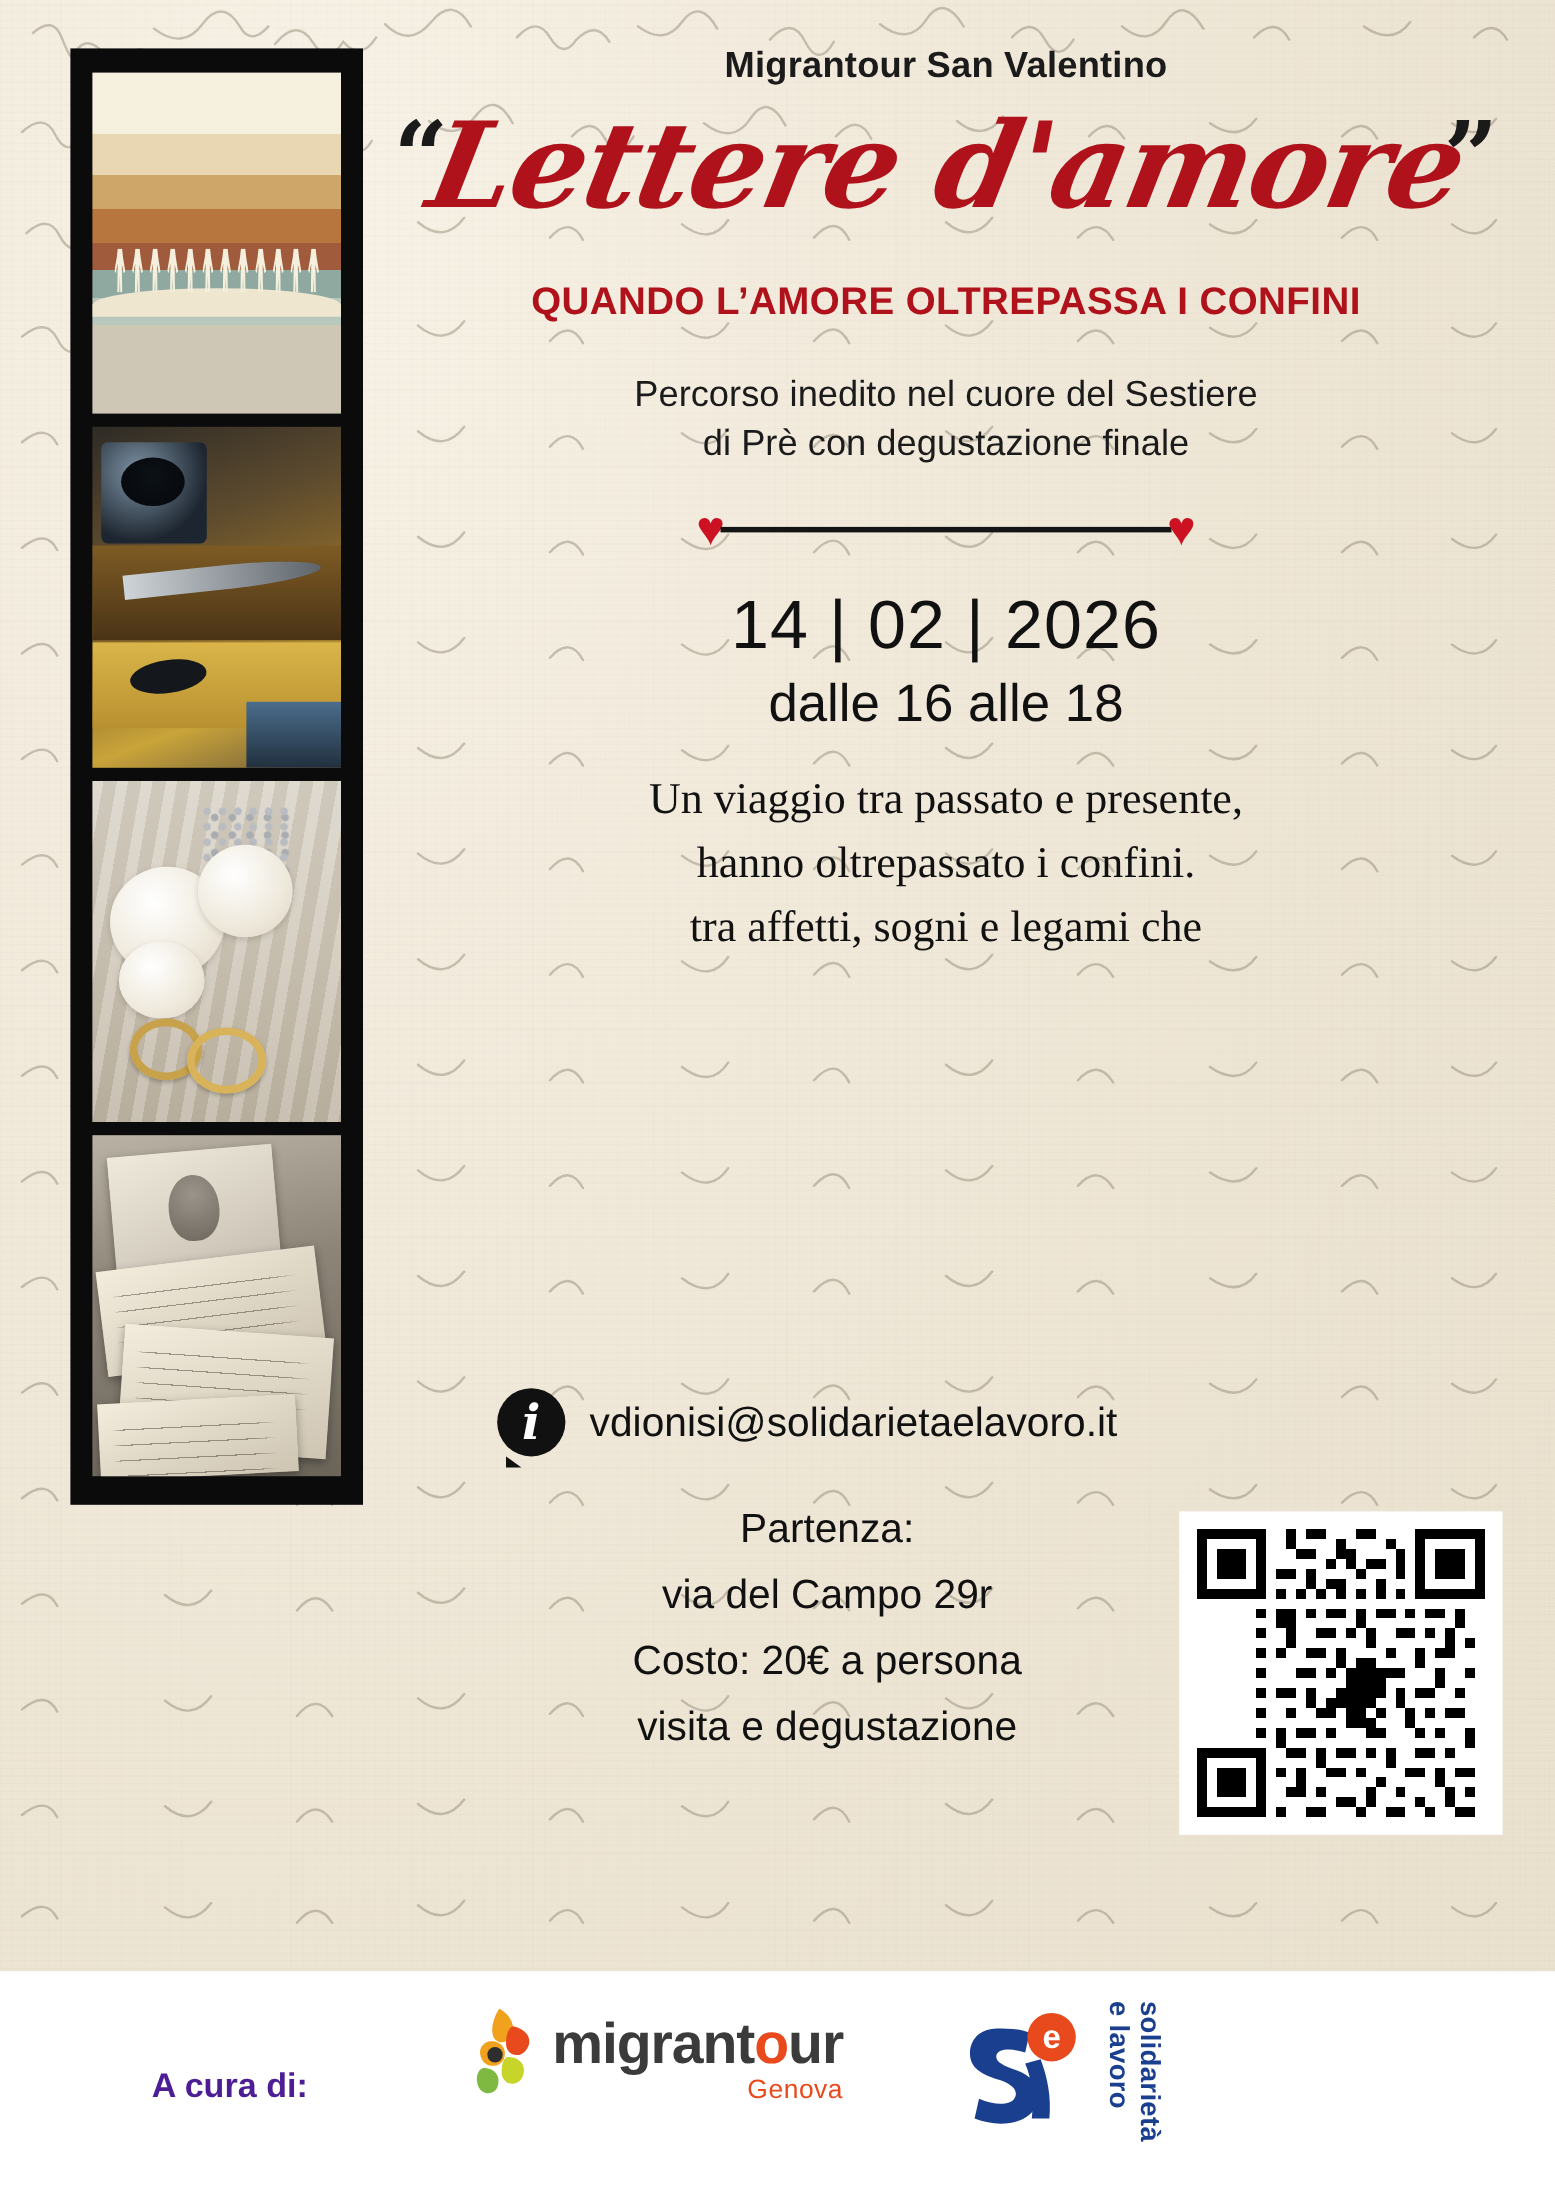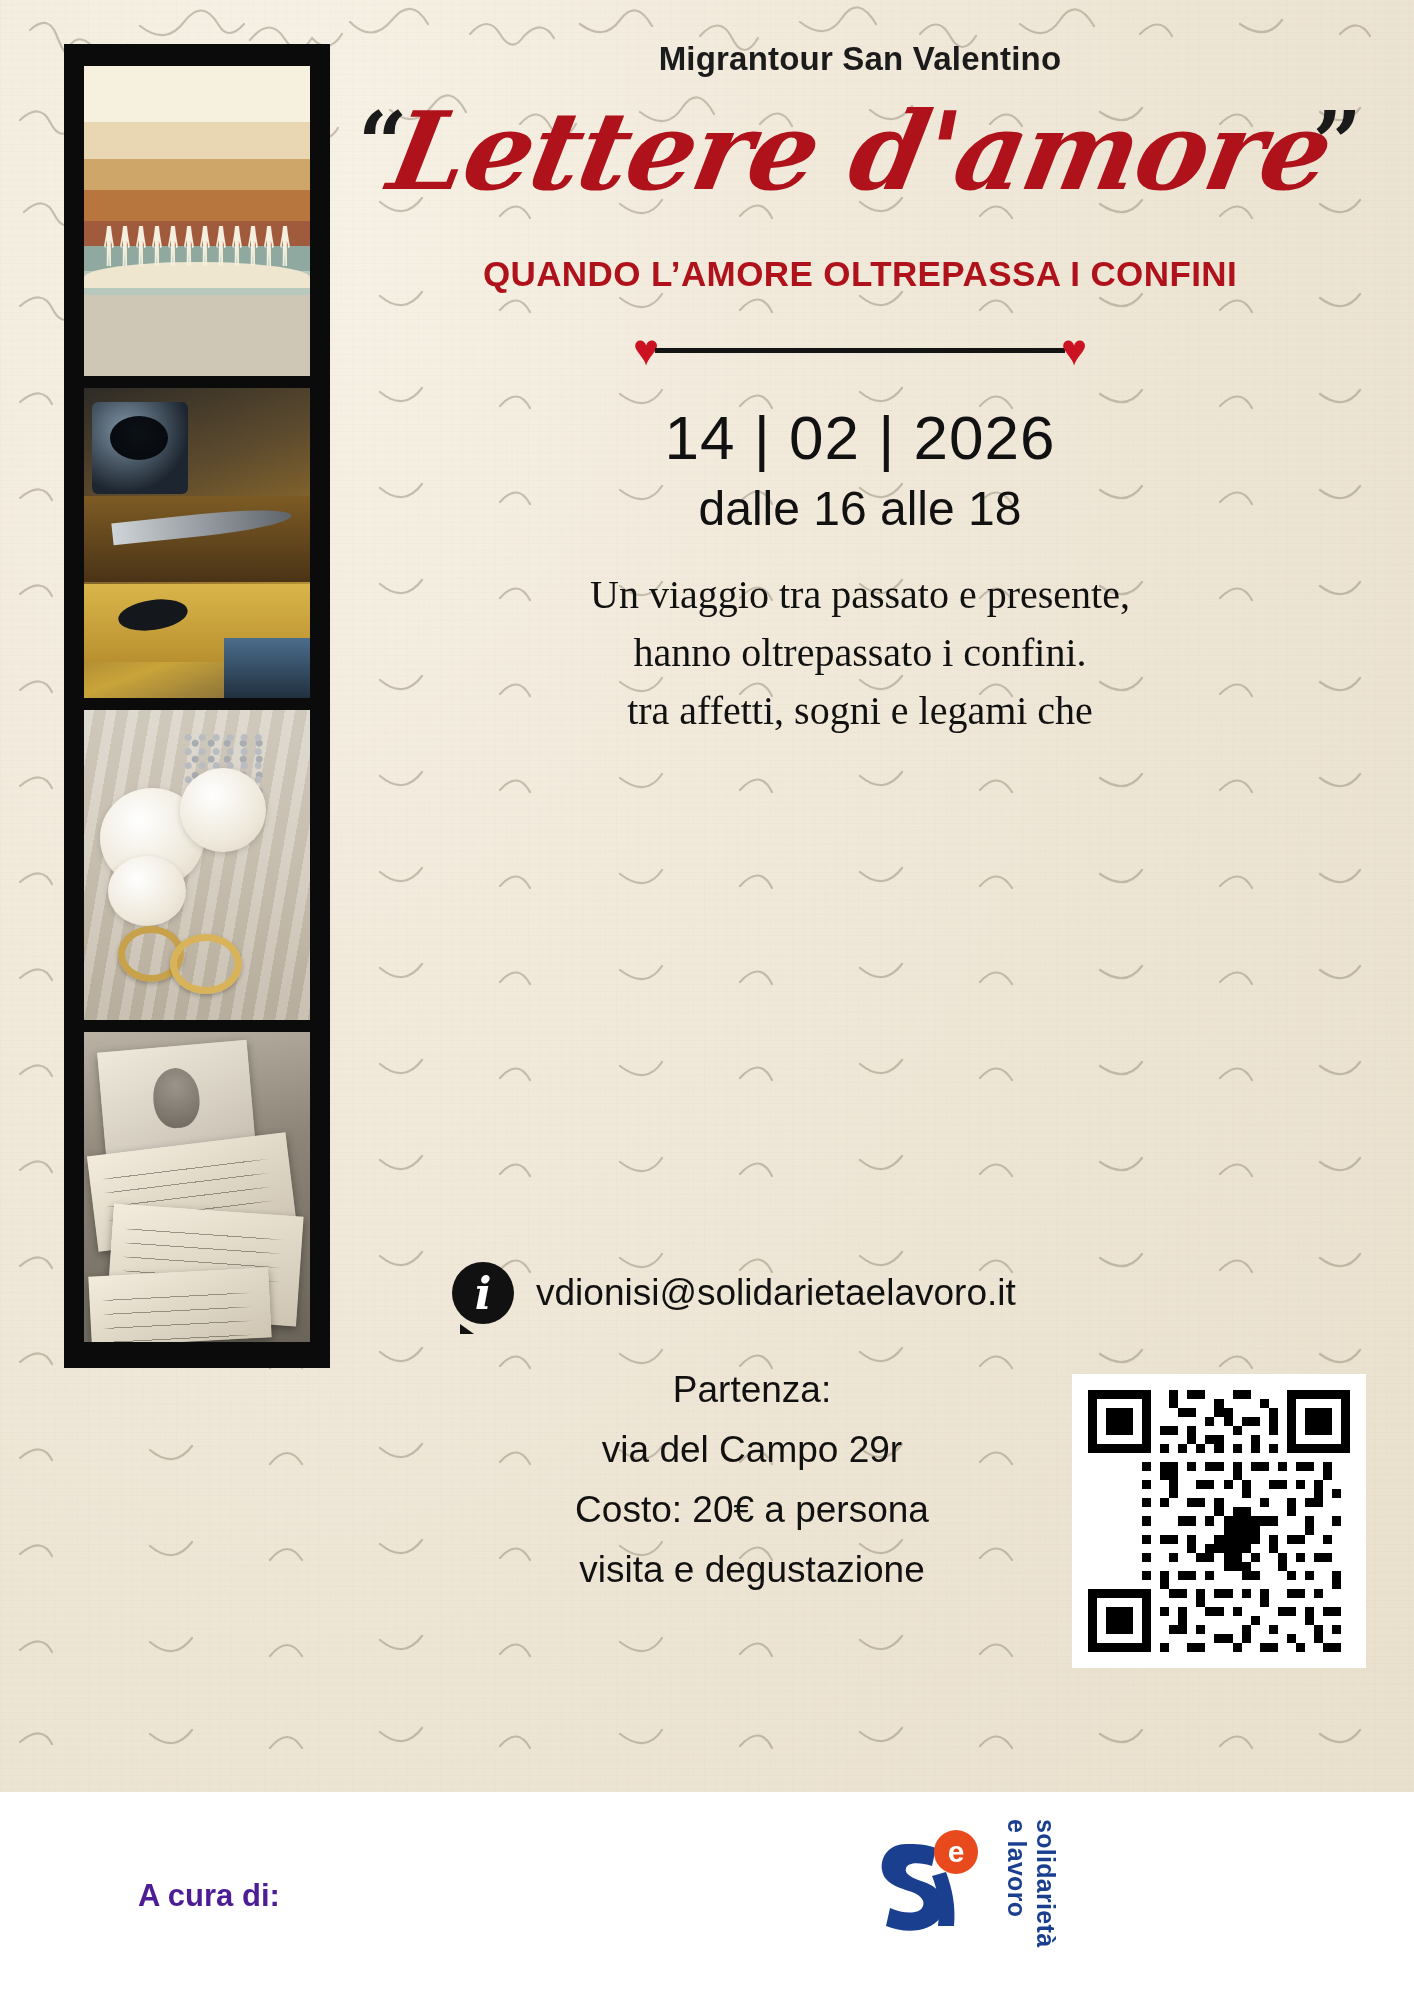--- a/index.html
+++ b/index.html
@@ -422,20 +422,24 @@
     <div id="kicker">Migrantour San Valentino</div>
 
     <div id="title-wrap">
       <span class="quote left">“</span>
       <span id="title-script">Lettere d'amore</span>
       <span class="quote right">”</span>
     </div>
 
     <div id="subtitle">QUANDO L’AMORE OLTREPASSA I CONFINI</div>
 
+    <div id="intro">
+      <div>Percorso inedito nel cuore del Sestiere</div>
+      <div>di Prè con degustazione finale</div>
+    </div>
 
     <div id="divider">
       <span class="heart l">♥</span>
       <span class="bar"></span>
       <span class="heart r">♥</span>
     </div>
 
     <div id="date">14 | 02 | 2026</div>
     <div id="time">dalle 16 alle 18</div>
 
@@ -593,20 +597,34 @@
           <rect x="26" y="28" width="2" height="1"></rect>
 
         <path d="M16 13 h2 v1 h1 v3 h-1 v1 h-1 v1 h1 v1 h-2 v-1 h-1 v-1 h-1 v-2 h1 v-2 h1z"></path>
       </g>
     </svg>
   </div>
 
   <div id="footer">
     <div id="credit">A cura di:</div>
 
+    <div id="logo-migrantour">
+      <svg id="mt-mark" viewBox="0 0 74 92" aria-hidden="true">
+        <path d="M34 4 C44 10 50 20 44 30 C40 37 30 36 28 28 C26 20 30 10 34 4Z" fill="#f0a21c"></path>
+        <path d="M46 20 C58 22 66 32 58 42 C52 50 40 46 40 36 C40 28 42 22 46 20Z" fill="#e8491d"></path>
+        <path d="M24 34 C34 32 42 40 38 50 C34 58 22 58 18 50 C14 42 18 36 24 34Z" fill="#f0a21c"></path>
+        <path d="M42 48 C54 48 60 58 54 68 C48 76 36 72 36 62 C36 54 38 48 42 48Z" fill="#c7d42a"></path>
+        <path d="M20 58 C30 58 36 66 32 76 C28 84 16 82 14 72 C12 64 16 58 20 58Z" fill="#7fb942"></path>
+        <circle cx="30" cy="46" r="7" fill="#2e2e2e"></circle>
+      </svg>
+      <div>
+        <div id="mt-text"><span>migrant</span><span class="o">o</span><span>ur</span></div>
+        <div id="mt-sub">Genova</div>
+      </div>
+    </div>
 
     <div id="logo-sel">
       <svg id="sel-mark" viewBox="0 0 128 136" aria-hidden="true">
         <path d="M46 30 C30 30 20 42 22 56 C24 70 40 74 52 78 C62 82 66 88 62 94 C58 100 44 100 30 94 L26 112 C46 120 70 118 80 104 C90 90 82 74 64 68 C52 64 44 60 46 54 C48 48 60 48 72 52 L76 34 C66 30 56 30 46 30Z" fill="#1b3f8f"></path>
         <circle cx="96" cy="38" r="22" fill="#e8491d"></circle>
         <text x="96" y="48" font-family="Liberation Sans, sans-serif" font-size="30" font-weight="700" fill="#ffffff" text-anchor="middle">e</text>
         <path d="M86 58 C92 74 96 92 94 112 L78 112 C80 94 78 76 72 62Z" fill="#1b3f8f"></path>
       </svg>
       <div id="sel-text">
         <span>solidarietà</span><br>

